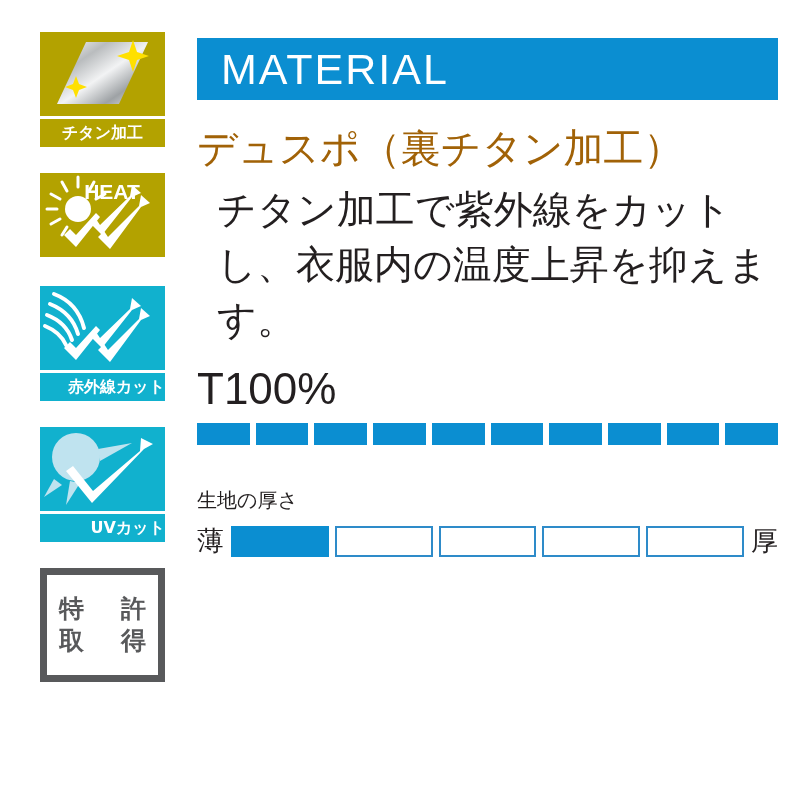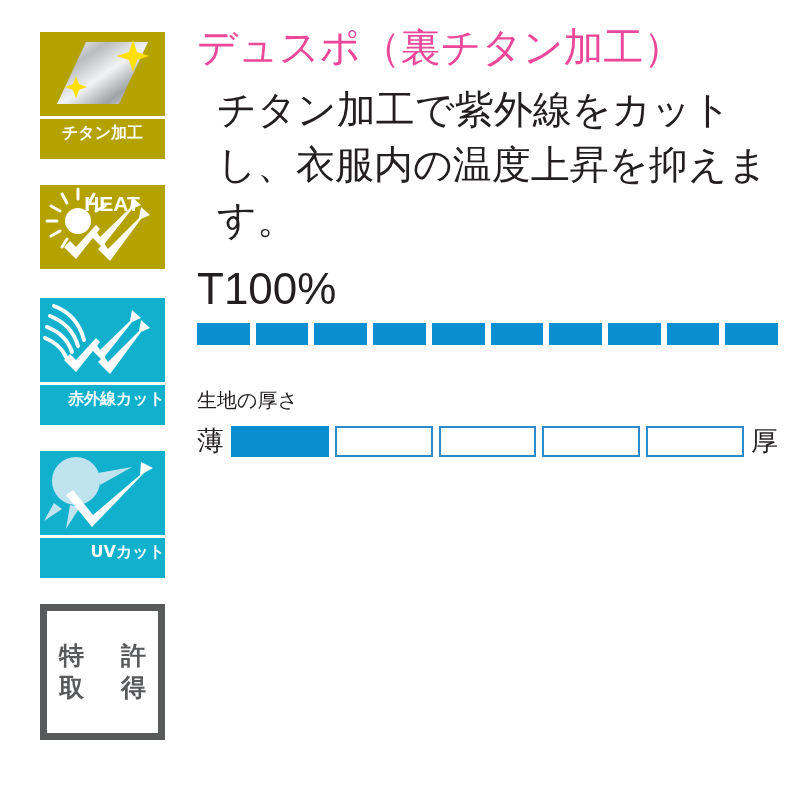--- a/index.html
+++ b/index.html
@@ -44,21 +44,21 @@
     overflow: hidden;
   }
 
   .icon-caption {
     text-align: center;
     color: #ffffff;
     font-size: 17px;
     font-weight: 700;
     letter-spacing: 0.5px;
     line-height: 28px;
-    height: 40px;
+    height: 28px;
     white-space: nowrap;
     font-family: "DejaVu Sans", "Liberation Sans", sans-serif;
   }
   .icon-caption.wide {
     font-size: 16px;
     letter-spacing: 0px;
   }
   .icon-caption.spaced {
     letter-spacing: 6px;
     text-indent: 6px;
@@ -68,21 +68,21 @@
   .cyan   { background: #11b1ce; text-align: right; }
 
   .divider-gap {
     height: 3px;
     background: #ffffff;
   }
 
   
   .patent-box {
     width: 125px;
-    height: 136px;
+    height: 114px;
     box-sizing: border-box;
     border: 7px solid #58595b;
     background: #ffffff;
     display: flex;
     flex-direction: column;
     align-items: center;
     justify-content: center;
   }
   .patent-line {
     font-family: "DejaVu Sans", "Liberation Sans", sans-serif;
@@ -116,22 +116,22 @@
     letter-spacing: 2px;
     padding-left: 24px;
     font-family: "Liberation Sans", sans-serif;
   }
 
   #product-name {
     margin-top: 22px;
     font-size: 40px;
     line-height: 52px;
     font-weight: 400;
-    color: #ec4899;
-    font-family: Liberation Serif, serif;
+    color: #a16207;
+    font-family: Liberation Sans, sans-serif;
     white-space: nowrap;
   }
 
   #product-desc {
     margin-top: 8px;
     font-size: 39px;
     line-height: 55px;
     font-weight: 400;
     color: #231f20;
     font-family: "DejaVu Sans", "Liberation Sans", sans-serif;
@@ -285,20 +285,23 @@
     </div>
 
     <div class="patent-box">
       <div class="patent-line">特　許</div>
       <div class="patent-line">取　得</div>
     </div>
   </div>
 
   <div id="content">
 
+    <div id="material-banner">
+      <div id="material-title">MATERIAL</div>
+    </div>
 
     <div id="product-name">デュスポ（裏チタン加工）</div>
 
     <div id="product-desc">チタン加工で紫外線をカットし、衣服内の温度上昇を抑えます。</div>
 
     <div id="transmittance-label">T100%</div>
 
     <div id="transmittance-bar">
       <div class="seg"></div>
       <div class="seg"></div>

